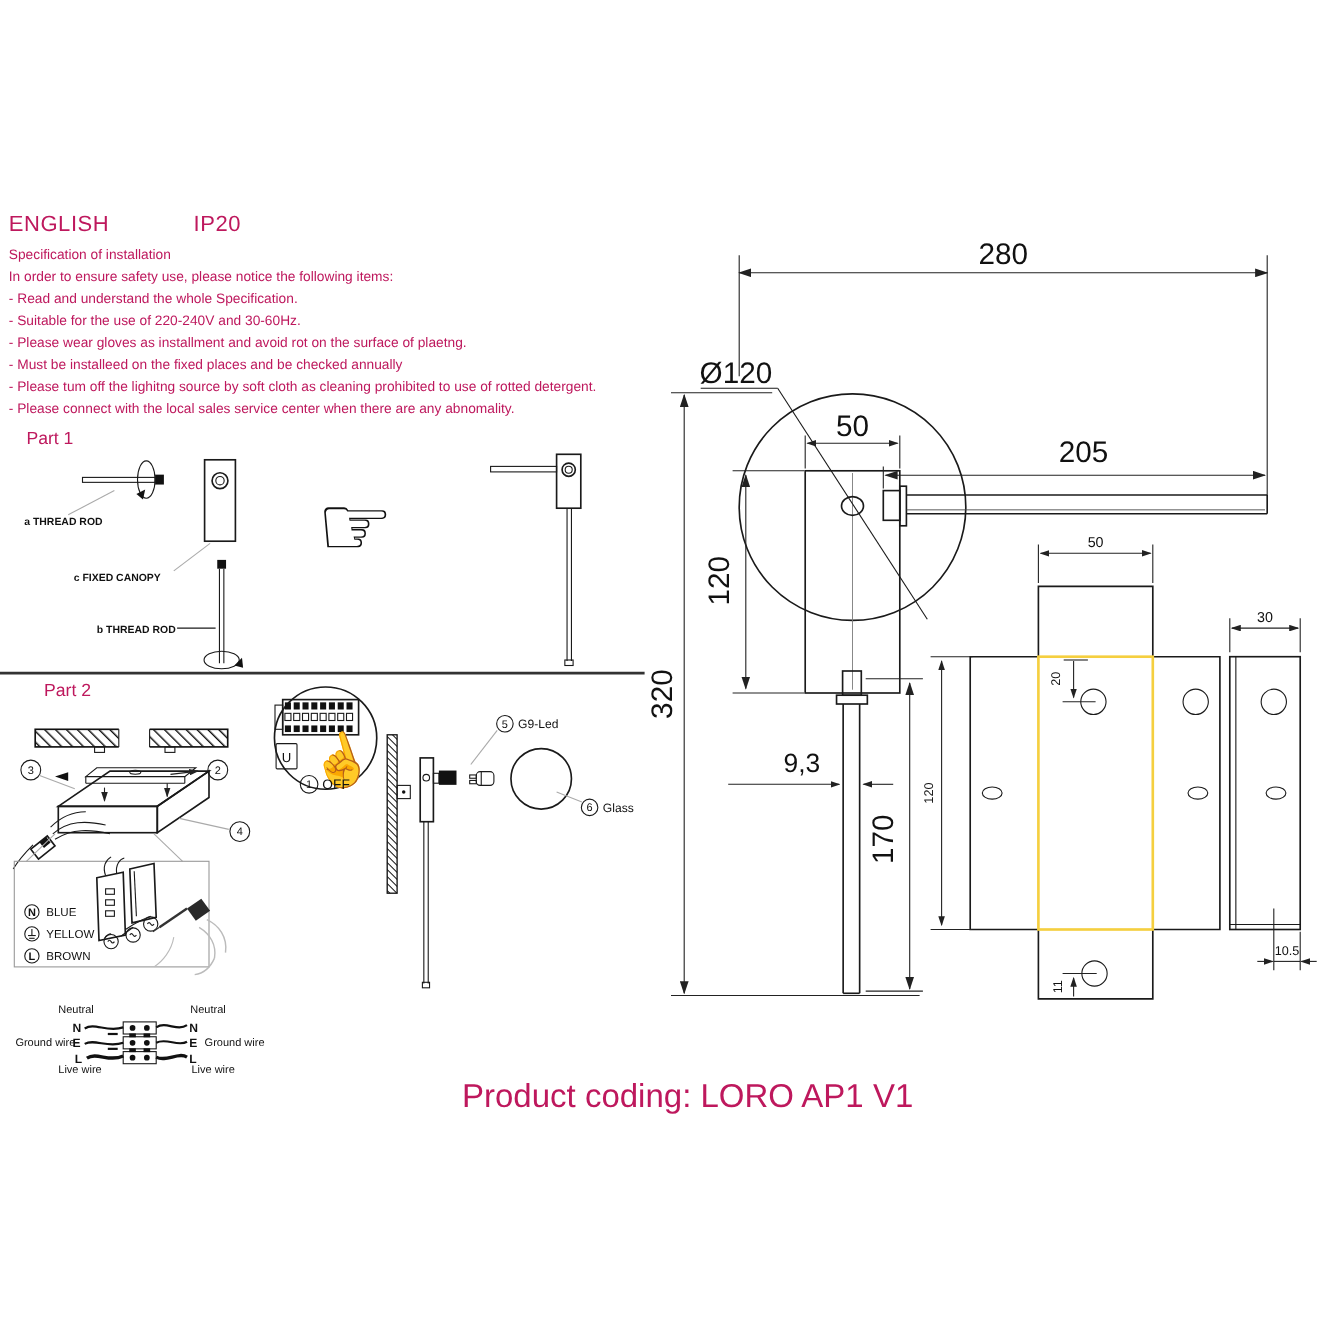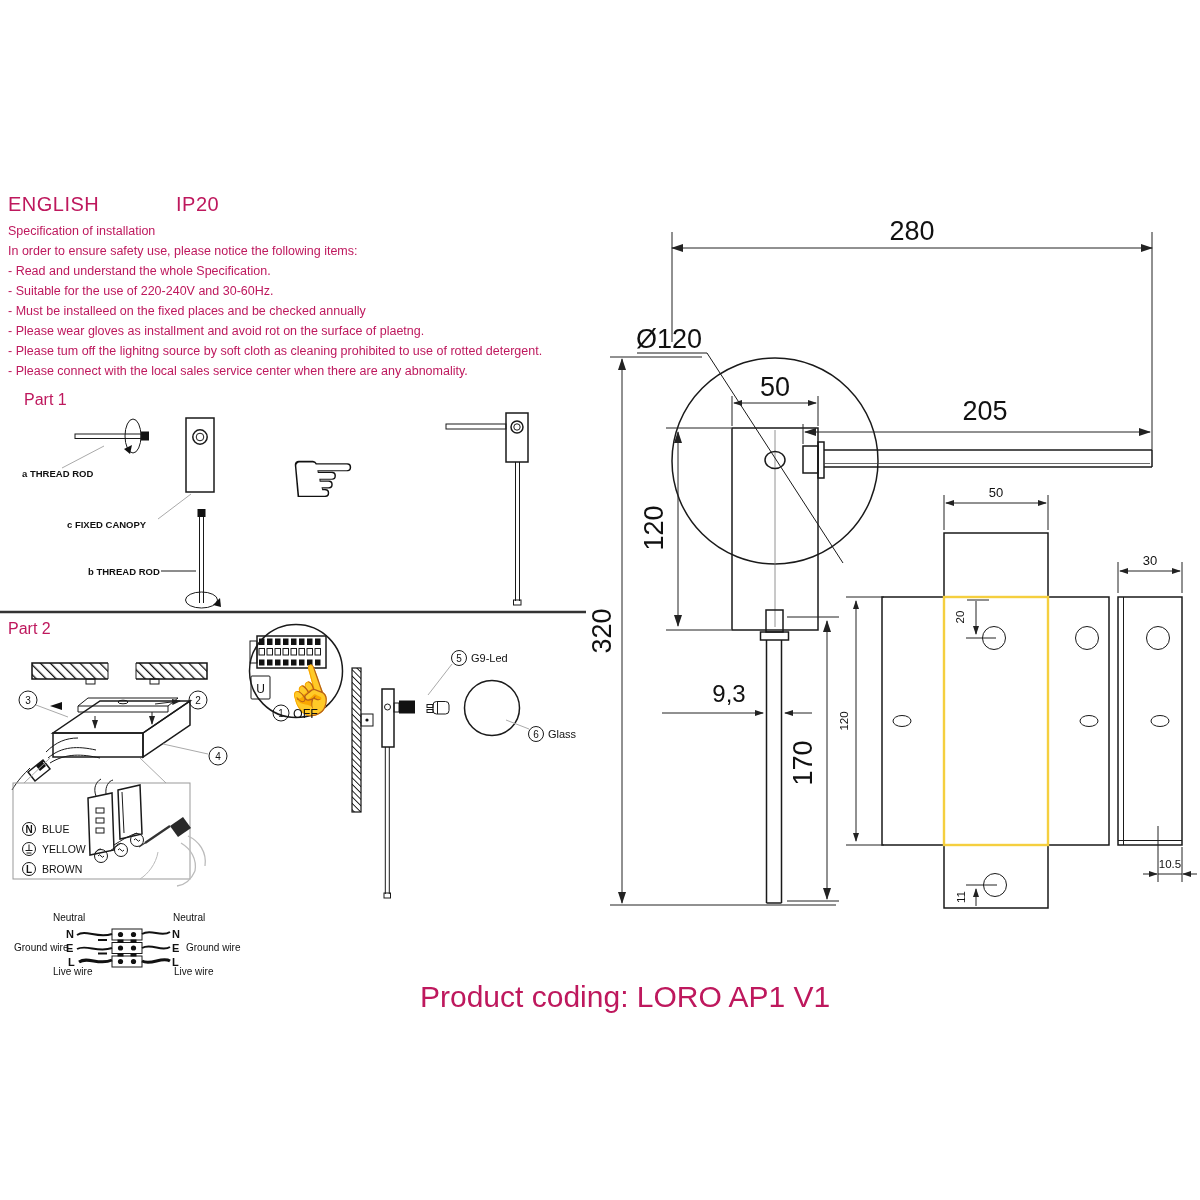--- a/index.html
+++ b/index.html
@@ -29,28 +29,28 @@
 <div class="canvas">
 
   <div class="abs h1" style="left:8px;top:193px">ENGLISH</div>
   <div class="abs h1" style="left:176px;top:193px">IP20</div>
 
   <div class="abs spec" style="left:8px;top:221px">
     <div>Specification of installation</div>
     <div>In order to ensure safety use, please notice the following items:</div>
     <div>- Read and understand the whole Specification.</div>
     <div>- Suitable for the use of 220-240V and 30-60Hz.</div>
+    <div>- Please wear gloves as installment and avoid rot on the surface of plaetng.</div>
     <div>- Must be installeed on the fixed places and be checked annually</div>
-    <div>- Please wear gloves as installment and avoid rot on the surface of plaetng.</div>
     <div>- Please tum off the lighitng source by soft cloth as cleaning prohibited to use of rotted detergent.</div>
     <div>- Please connect with the local sales service center when there are any abnomality.</div>
   </div>
 
   <div class="abs ptitle" style="left:24px;top:391px">Part 1</div>
-  <div class="abs ptitle" style="left:8px;top:620px">Part 2</div>
+  <div class="abs ptitle" style="left:40px;top:620px">Part 2</div>
 
 
   <div class="abs pcode" style="left:420px;top:980px">Product coding: LORO AP1 V1</div>
 
   <svg width="1200" height="1200" viewBox="0 0 1200 1200">
     <defs>
       <marker id="ar" markerWidth="12" markerHeight="8" refX="11" refY="4" orient="auto-start-reverse">
           <path d="M0,0 L12,4 L0,8 z" fill="#222"></path>
         </marker>
       <marker id="ar2" markerWidth="9" markerHeight="6" refX="8" refY="3" orient="auto-start-reverse">

